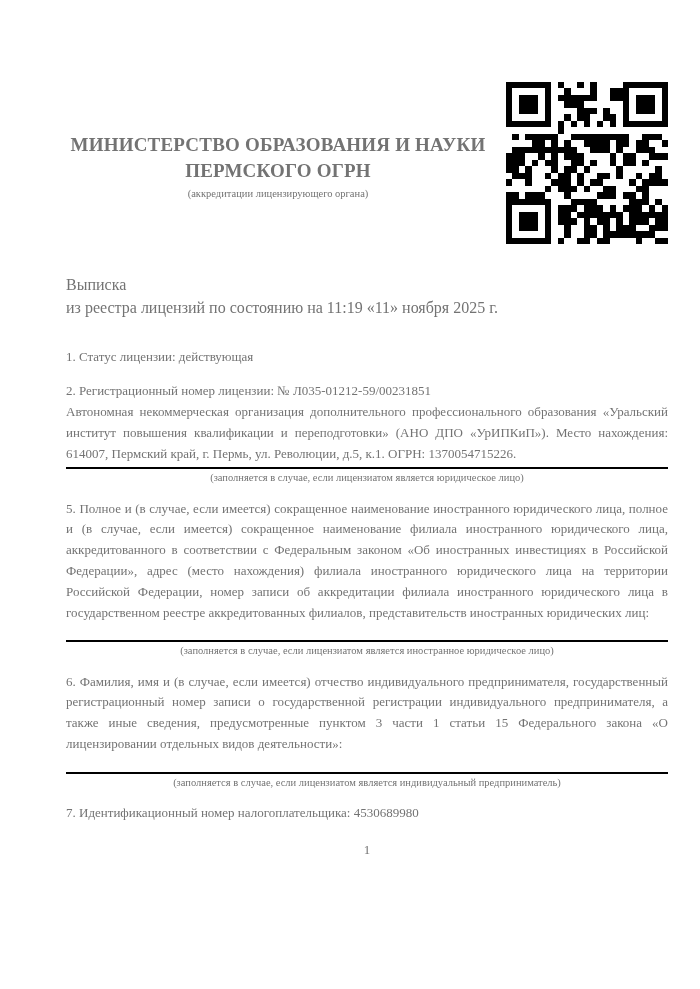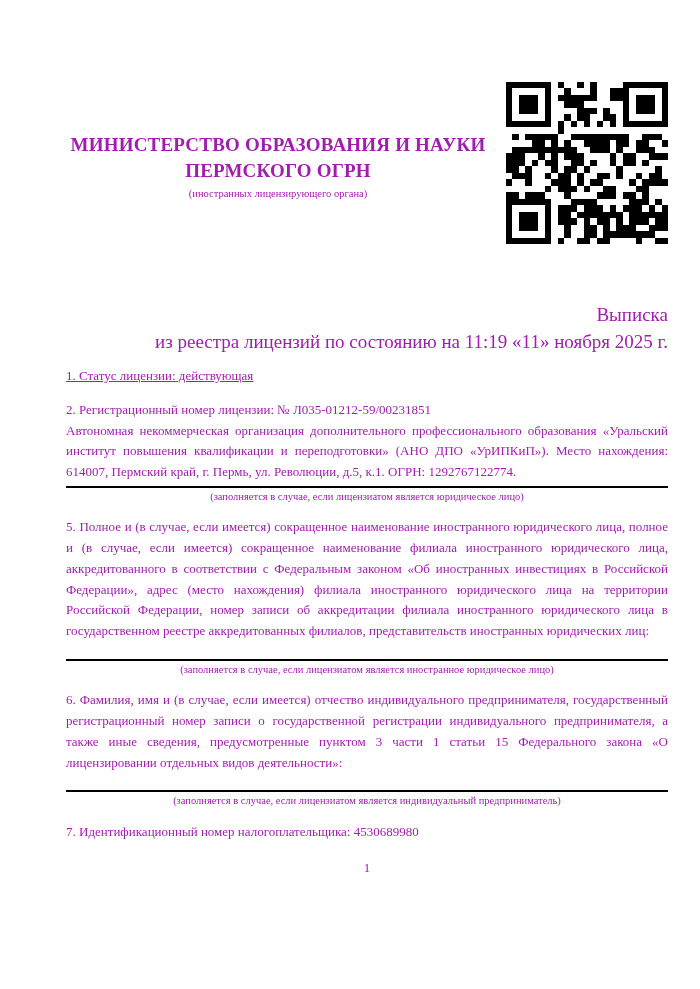--- a/index.html
+++ b/index.html
@@ -3,21 +3,21 @@
 <meta charset="utf-8">
 <style>
   * { margin: 0; padding: 0; box-sizing: border-box; }
   html, body { background: #ffffff; }
   .page {
     position: relative;
     width: 700px;
     height: 989px;
     margin: 0 auto;
     background: #ffffff;
-    color: #a21caf;
+    color: #737373;
     font-family: "Liberation Serif", "DejaVu Serif", serif;
     font-size: 13px;
     line-height: 1.6;
     overflow: hidden;
   }
   .header {
     display: flex;
     align-items: flex-start;
     padding: 82px 32px 0 66px;
   }
@@ -39,30 +39,30 @@
   }
   .ministry .small-caption { margin-top: 2px; }
   .qr-box {
     width: 162px;
     height: 162px;
     margin-left: auto;
     flex: none;
   }
   .qr-box svg { display: block; width: 162px; height: 162px; }
   .doc-title {
-    margin-top: 58px;
+    margin-top: 30px;
     padding: 0 32px 0 66px;
-    text-align: right;
-    font-size: 19px;
+    text-align: left;
+    font-size: 16px;
     line-height: 1.42;
   }
   .content { padding: 0 32px 0 66px; }
   .item { text-align: left; }
   .justify { text-align: justify; }
-  .mt-first { margin-top: 10px; text-decoration: underline; }
+  .mt-first { margin-top: 28px; }
   .mt-std   { margin-top: 13px; }
   .rule {
     border-top: 2px solid #000000;
     margin-top: 3px;
   }
   .rule-gap { margin-top: 17px; }
   .cap { margin-top: 1px; }
   .page-number {
     margin-top: 16px;
     text-align: center;
@@ -73,21 +73,21 @@
 <body>
 
 <div class="page">
 
   <div class="header">
     <div class="ministry">
       <div class="ministry-title">
         <div>МИНИСТЕРСТВО ОБРАЗОВАНИЯ И НАУКИ</div>
         <div>ПЕРМСКОГО ОГРН</div>
       </div>
-      <div class="small-caption">(иностранных лицензирующего органа)</div>
+      <div class="small-caption">(аккредитации лицензирующего органа)</div>
     </div>
     <div class="qr-box">
         <svg viewBox="0 0 25 25" shape-rendering="crispEdges" fill="#000000" xmlns="http://www.w3.org/2000/svg">
           <rect x="0" y="0" width="1" height="1"></rect>
           <rect x="1" y="0" width="1" height="1"></rect>
           <rect x="2" y="0" width="1" height="1"></rect>
           <rect x="3" y="0" width="1" height="1"></rect>
           <rect x="4" y="0" width="1" height="1"></rect>
           <rect x="5" y="0" width="1" height="1"></rect>
           <rect x="6" y="0" width="1" height="1"></rect>
@@ -432,21 +432,21 @@
     <div>из реестра лицензий по состоянию на 11:19 «11» ноября 2025 г.</div>
   </div>
 
   <div class="content">
 
     <p class="item mt-first">1. Статус лицензии: действующая</p>
 
     <p class="item mt-std">2. Регистрационный номер лицензии: № Л035-01212-59/00231851</p>
 
 
-    <p class="item justify">Автономная некоммерческая организация дополнительного профессионального образования «Уральский институт повышения квалификации и переподготовки» (АНО ДПО «УрИПКиП»). Место нахождения: 614007, Пермский край, г. Пермь, ул. Революции, д.5, к.1. ОГРН: 1292767122774.</p>
+    <p class="item justify">Автономная некоммерческая организация дополнительного профессионального образования «Уральский институт повышения квалификации и переподготовки» (АНО ДПО «УрИПКиП»). Место нахождения: 614007, Пермский край, г. Пермь, ул. Революции, д.5, к.1. ОГРН: 1370054715226.</p>
     <div class="rule"></div>
     <div class="small-caption cap">(заполняется в случае, если лицензиатом является юридическое лицо)</div>
 
     <p class="item justify mt-std">5. Полное и (в случае, если имеется) сокращенное наименование иностранного юридического лица, полное и (в случае, если имеется) сокращенное наименование филиала иностранного юридического лица, аккредитованного в соответствии с Федеральным законом «Об иностранных инвестициях в Российской Федерации», адрес (место нахождения) филиала иностранного юридического лица на территории Российской Федерации, номер записи об аккредитации филиала иностранного юридического лица в государственном реестре аккредитованных филиалов, представительств иностранных юридических лиц:</p>
     <div class="rule rule-gap"></div>
     <div class="small-caption cap">(заполняется в случае, если лицензиатом является иностранное юридическое лицо)</div>
 
     <p class="item justify mt-std">6. Фамилия, имя и (в случае, если имеется) отчество индивидуального предпринимателя, государственный регистрационный номер записи о государственной регистрации индивидуального предпринимателя, а также иные сведения, предусмотренные пунктом 3 части 1 статьи 15 Федерального закона «О лицензировании отдельных видов деятельности»:</p>
     <div class="rule rule-gap"></div>
     <div class="small-caption cap">(заполняется в случае, если лицензиатом является индивидуальный предприниматель)</div>

